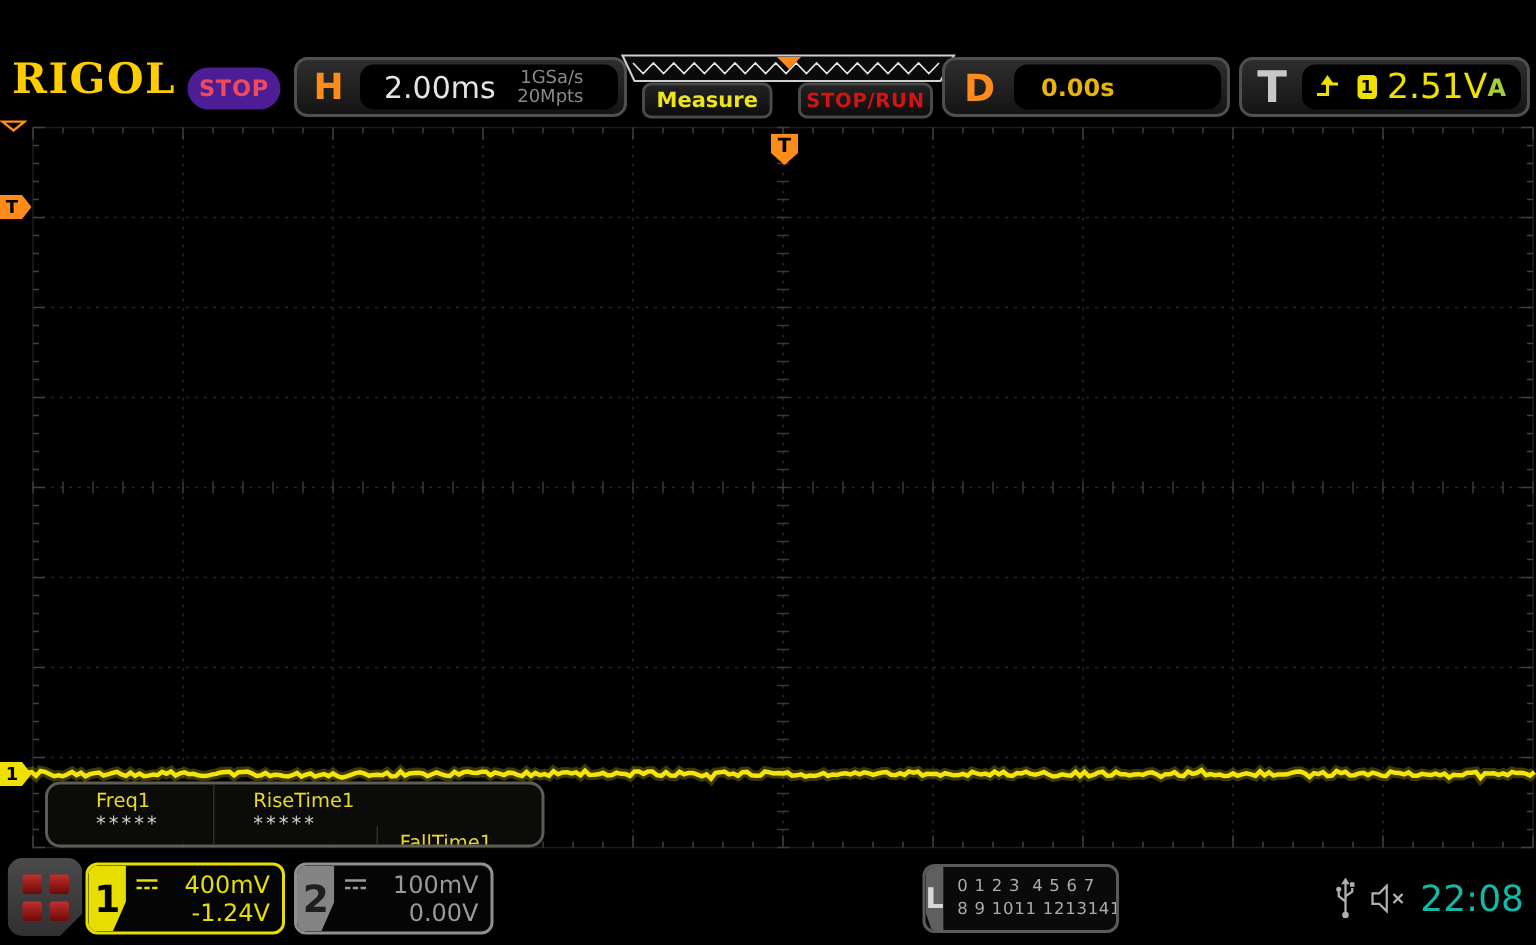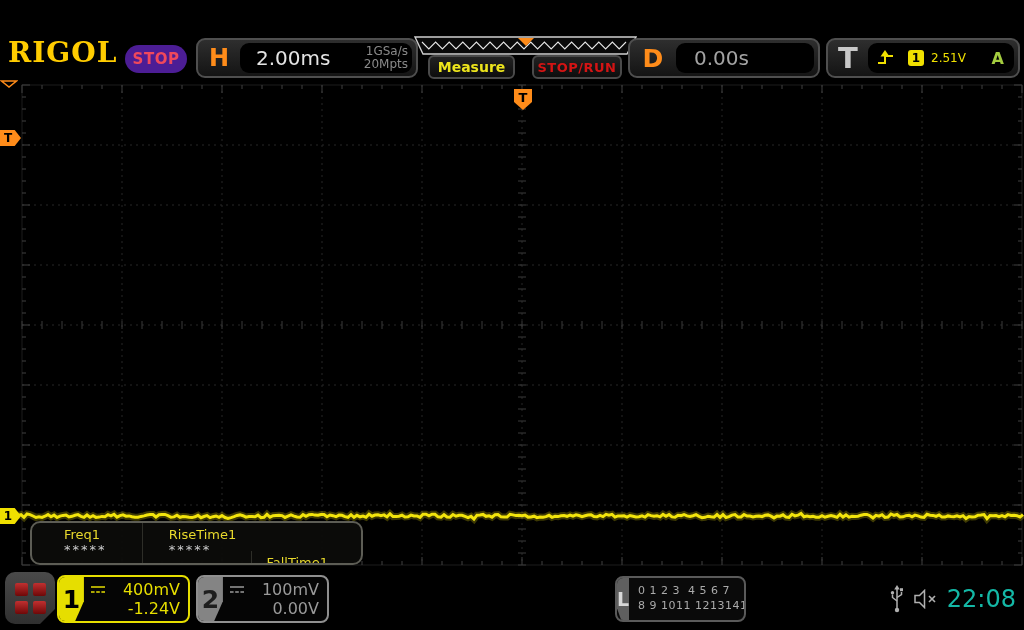--- a/index.html
+++ b/index.html
@@ -22,32 +22,32 @@
     font-size:15px; display:flex; align-items:center; justify-content:center; letter-spacing:.5px; }
   .tool-panel { position:absolute; top:6px; height:40px;
     background:linear-gradient(#2e2e2e,#141414); border:2px solid #4f4f4f;
     border-radius:9px; display:flex; align-items:center; }
   .tool-panel .plabel { font-weight:bold; text-align:center; }
   .value-box { background:#000; border-radius:9px; height:30px; flex:1;
     display:flex; align-items:center; margin-right:4px; overflow:hidden; }
   .h-panel { left:196px; width:222px; }
   .h-panel .plabel { color:#ff8c1a; font-size:24px; width:42px; }
   .h-value { color:#e4e4e4; font-size:20px; padding-left:16px; }
-  .h-right { margin-left:auto; padding-right:4px; text-align:right;
+  .h-right { margin-left:auto; padding-right:23px; text-align:right;
     color:#8a8a8a; font-size:12px; line-height:13px; }
   .d-panel { left:628px; width:192px; }
   .d-panel .plabel { color:#ff8c1a; font-size:25px; width:46px; }
-  .d-value { color:#a3a3a3; font-size:20px; padding-left:18px; }
+  .d-value { color:#eab308; font-size:16px; padding-left:18px;font-weight:bold; }
   .t-panel { left:826px; width:194px; }
   .t-panel .plabel { color:#c8c8c8; font-size:29px; width:40px; }
   .t-box { display:flex; align-items:center; }
   .trig-badge { width:16px; height:16px; background:#f0e000; border-radius:3px;
     color:#000; font-size:12px; font-weight:bold; display:flex; align-items:center;
     justify-content:center; margin-left:13px; }
-  .trig-level { color:#f0e000; font-size:12px; margin-left:7px; }
+  .trig-level { color:#f0e000; font-size:23px; margin-left:7px; }
   .trig-status { color:#a4cc3f; font-size:16px; font-weight:bold; margin-left:auto; margin-right:10px; }
   .preview { position:absolute; left:412px; top:4px; width:226px; height:19px; }
   .mid-btn { position:absolute; top:23px; height:24px;
     background:linear-gradient(#222,#0d0d0d); border:2px solid #4a4a4a; border-radius:6px;
     display:flex; align-items:center; justify-content:center; font-weight:bold; }
   .measure-btn { left:428px; width:87px; color:#ece41c; font-size:14px; }
   .stoprun-btn { left:532px; width:90px; color:#d41414; font-size:13px; letter-spacing:.5px; }
   
   .display { position:absolute; top:80px; left:0; width:1024px; height:487px; background:#000; }
   .display svg { position:absolute; left:0; top:0; }

